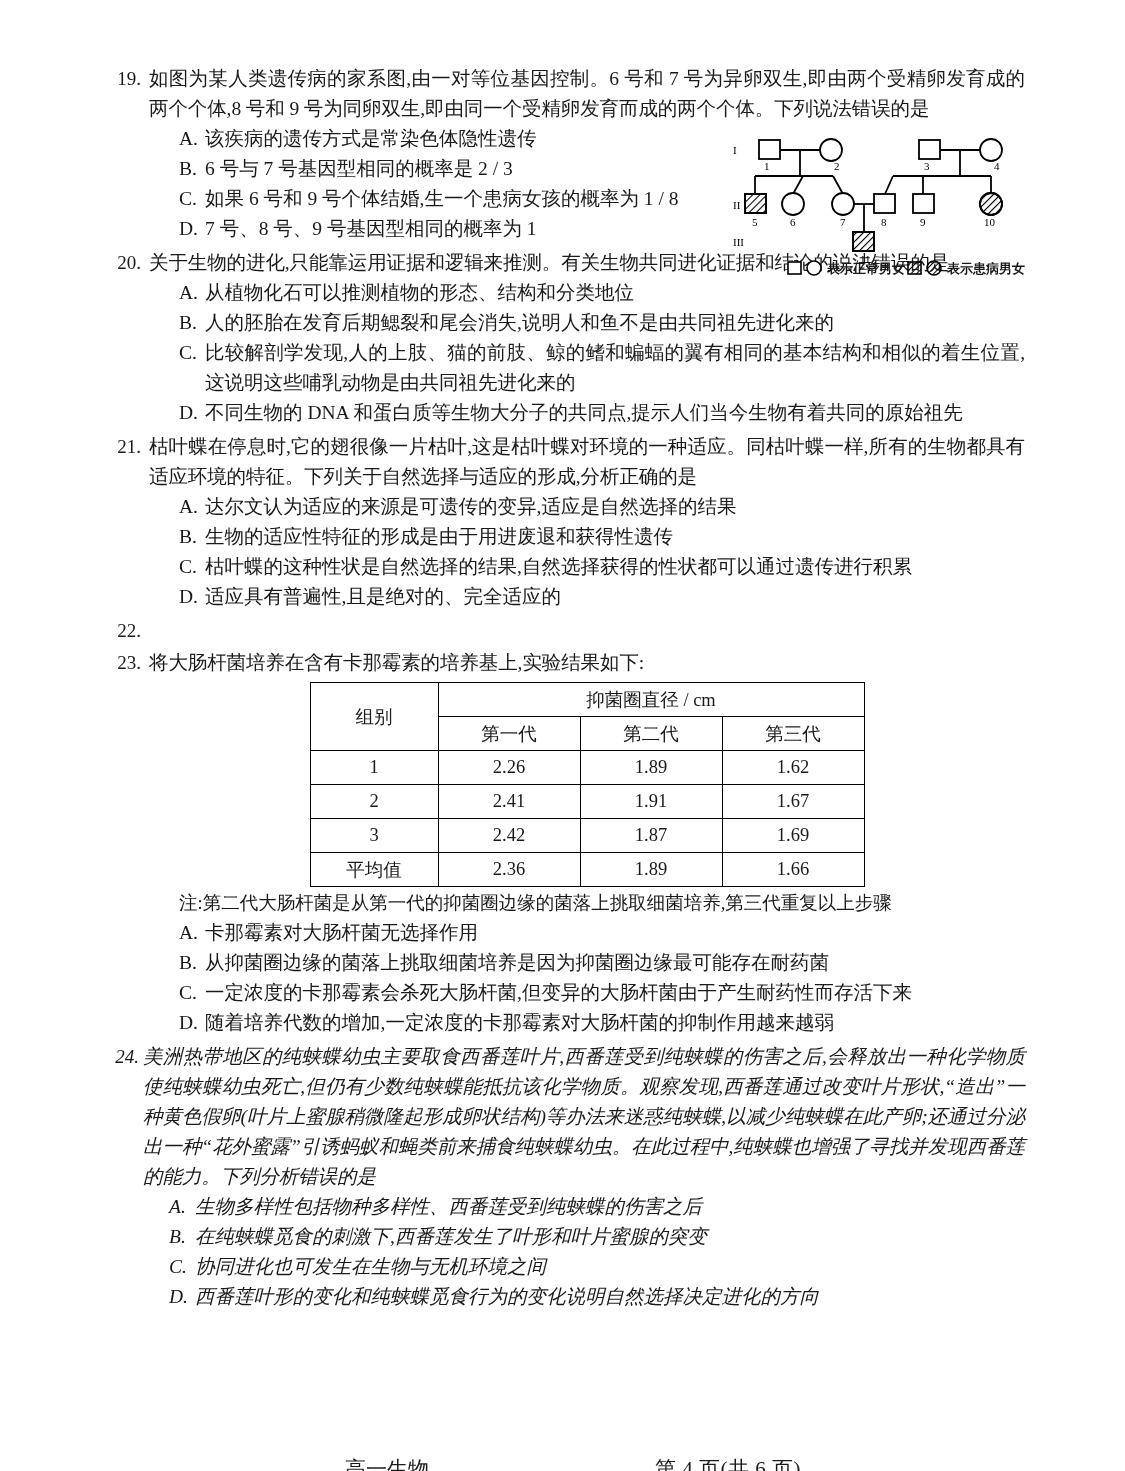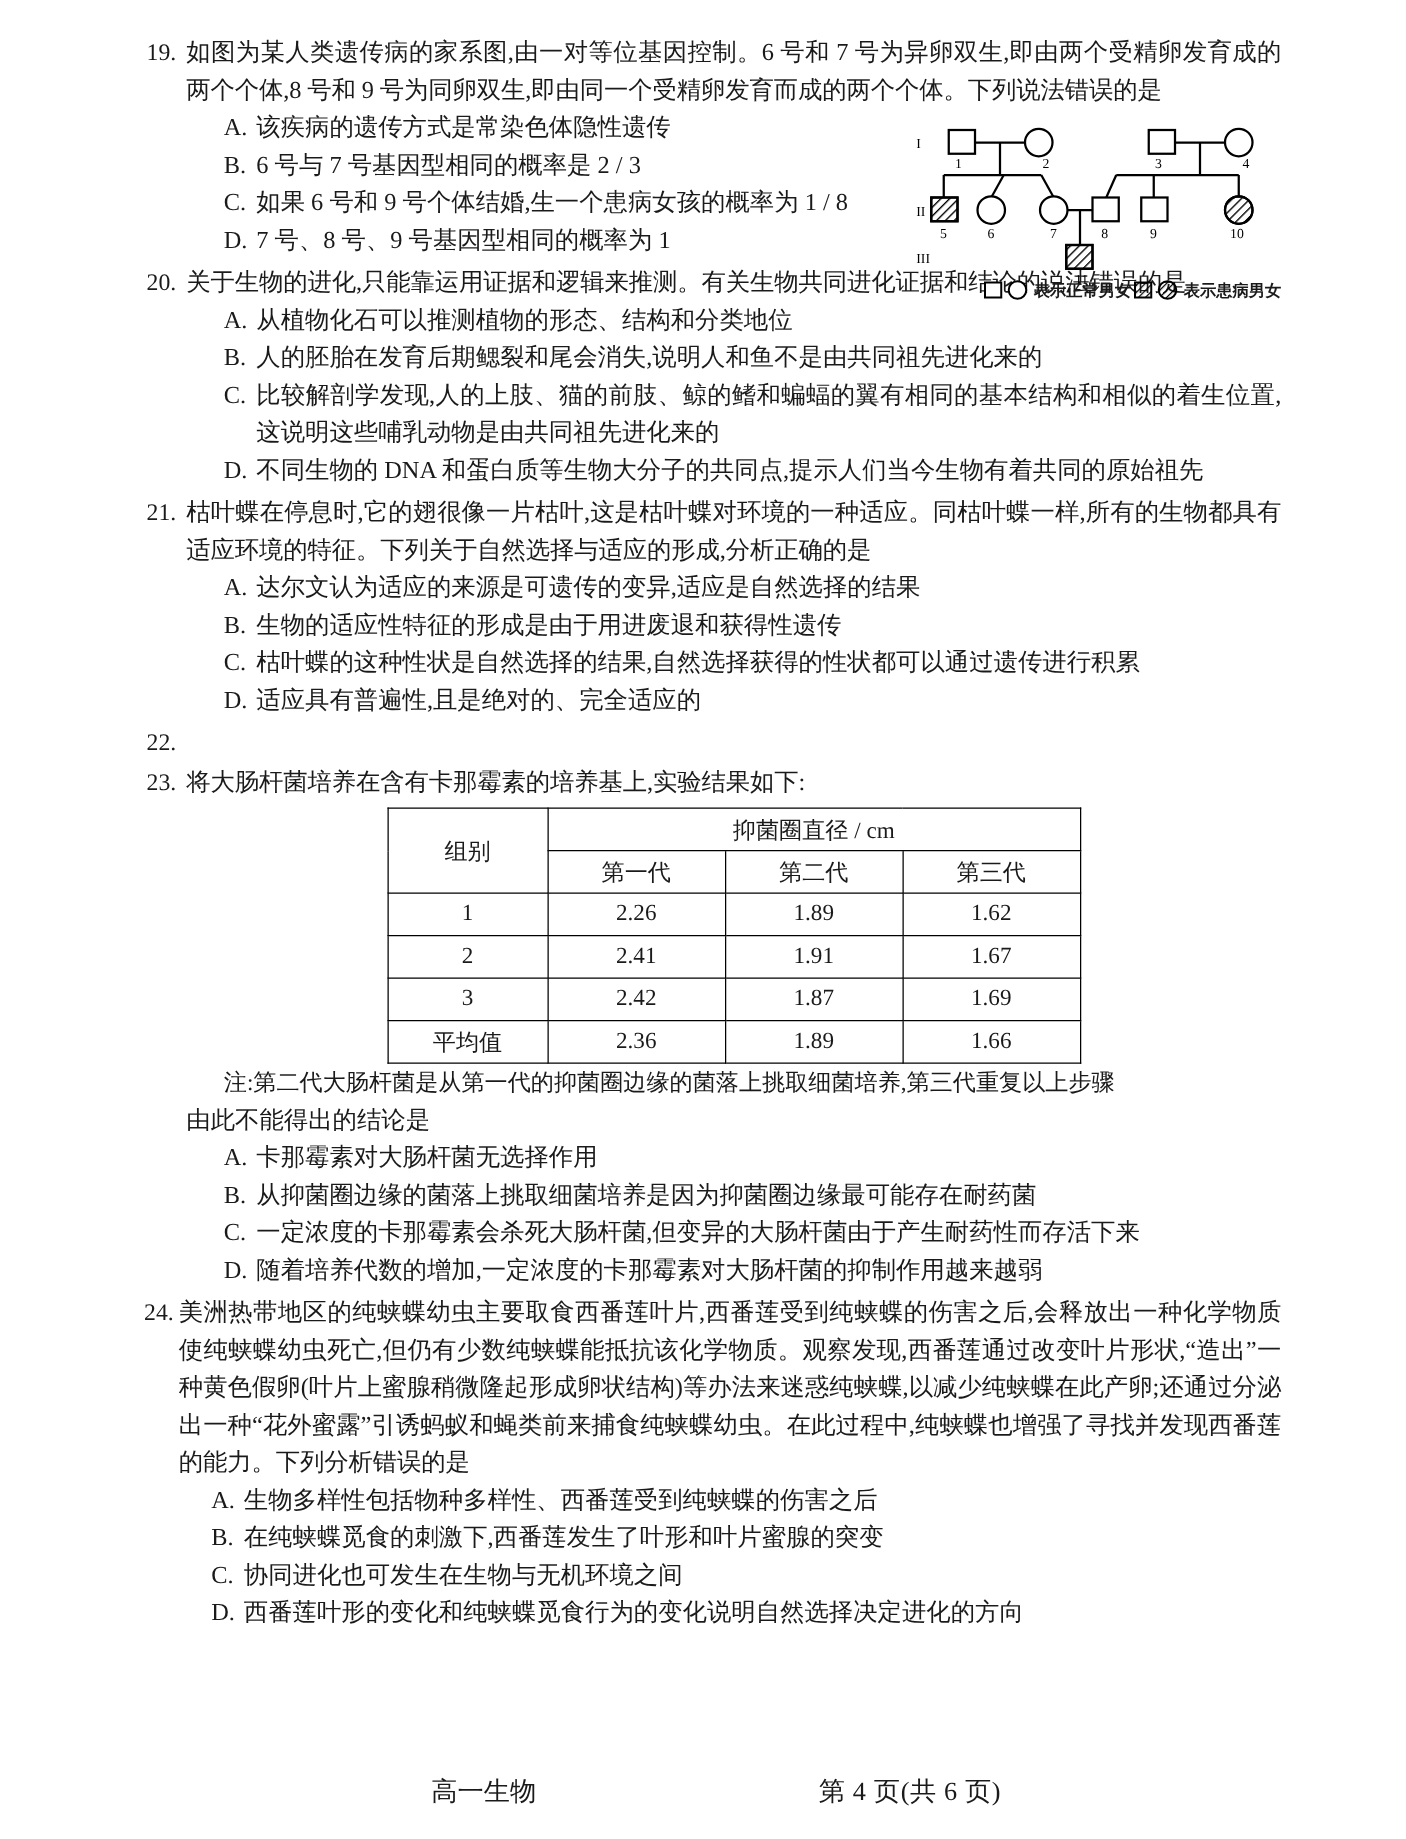--- a/index.html
+++ b/index.html
@@ -14,20 +14,21 @@
     color: #1a1a1a;
     position: relative;
     overflow: hidden;
   }
   .page {
     position: relative;
     width: 1125px;
     height: 1259px;
     padding: 0;
     box-sizing: border-box;
+    margin-top: 36px;
   }
   .content {
     position: absolute;
     left: 105px;
     top: 28px;
     width: 920px;
   }
 
   
   .q {
@@ -371,21 +372,20 @@
                 <td>1.89</td>
                 <td>1.66</td>
               </tr>
             </tbody>
           </table>
         </div>
 
         <div class="note" style="padding-left:30px;">
           <span>注:第二代大肠杆菌是从第一代的抑菌圈边缘的菌落上挑取细菌培养,第三代重复以上步骤</span>
         </div>
-        <div class="note-cont">由此不能得出的结论是</div>
 
         <div class="opts">
           <div class="opt">
             <span class="opt-lab">A.</span>
             <span class="opt-txt">卡那霉素对大肠杆菌无选择作用</span>
           </div>
           <div class="opt">
             <span class="opt-lab">B.</span>
             <span class="opt-txt">从抑菌圈边缘的菌落上挑取细菌培养是因为抑菌圈边缘最可能存在耐药菌</span>
           </div>
@@ -394,21 +394,21 @@
             <span class="opt-txt">一定浓度的卡那霉素会杀死大肠杆菌,但变异的大肠杆菌由于产生耐药性而存活下来</span>
           </div>
           <div class="opt">
             <span class="opt-lab">D.</span>
             <span class="opt-txt">随着培养代数的增加,一定浓度的卡那霉素对大肠杆菌的抑制作用越来越弱</span>
           </div>
         </div>
       </div>
     </div>
 
-    <div class="q" style="margin-top:4px;">
+    <div class="q" style="margin-top:4px;font-style:italic;">
       <div class="q-num" style="width:34px;padding-right:4px;">24.</div>
       <div class="q-body">
         <div class="stem">美洲热带地区的纯蛱蝶幼虫主要取食西番莲叶片,西番莲受到纯蛱蝶的伤害之后,会释放出一种化学物质使纯蛱蝶幼虫死亡,但仍有少数纯蛱蝶能抵抗该化学物质。观察发现,西番莲通过改变叶片形状,“造出”一种黄色假卵(叶片上蜜腺稍微隆起形成卵状结构)等办法来迷惑纯蛱蝶,以减少纯蛱蝶在此产卵;还通过分泌出一种“花外蜜露”引诱蚂蚁和蝇类前来捕食纯蛱蝶幼虫。在此过程中,纯蛱蝶也增强了寻找并发现西番莲的能力。下列分析错误的是</div>
         <div class="opts" style="padding-left:0;">
           <div class="opt" style="padding-left:26px;">
             <span class="opt-lab">A.</span>
             <span class="opt-txt">生物多样性包括物种多样性、西番莲受到纯蛱蝶的伤害之后</span>
           </div>
           <div class="opt" style="padding-left:26px;">
             <span class="opt-lab">B.</span>

